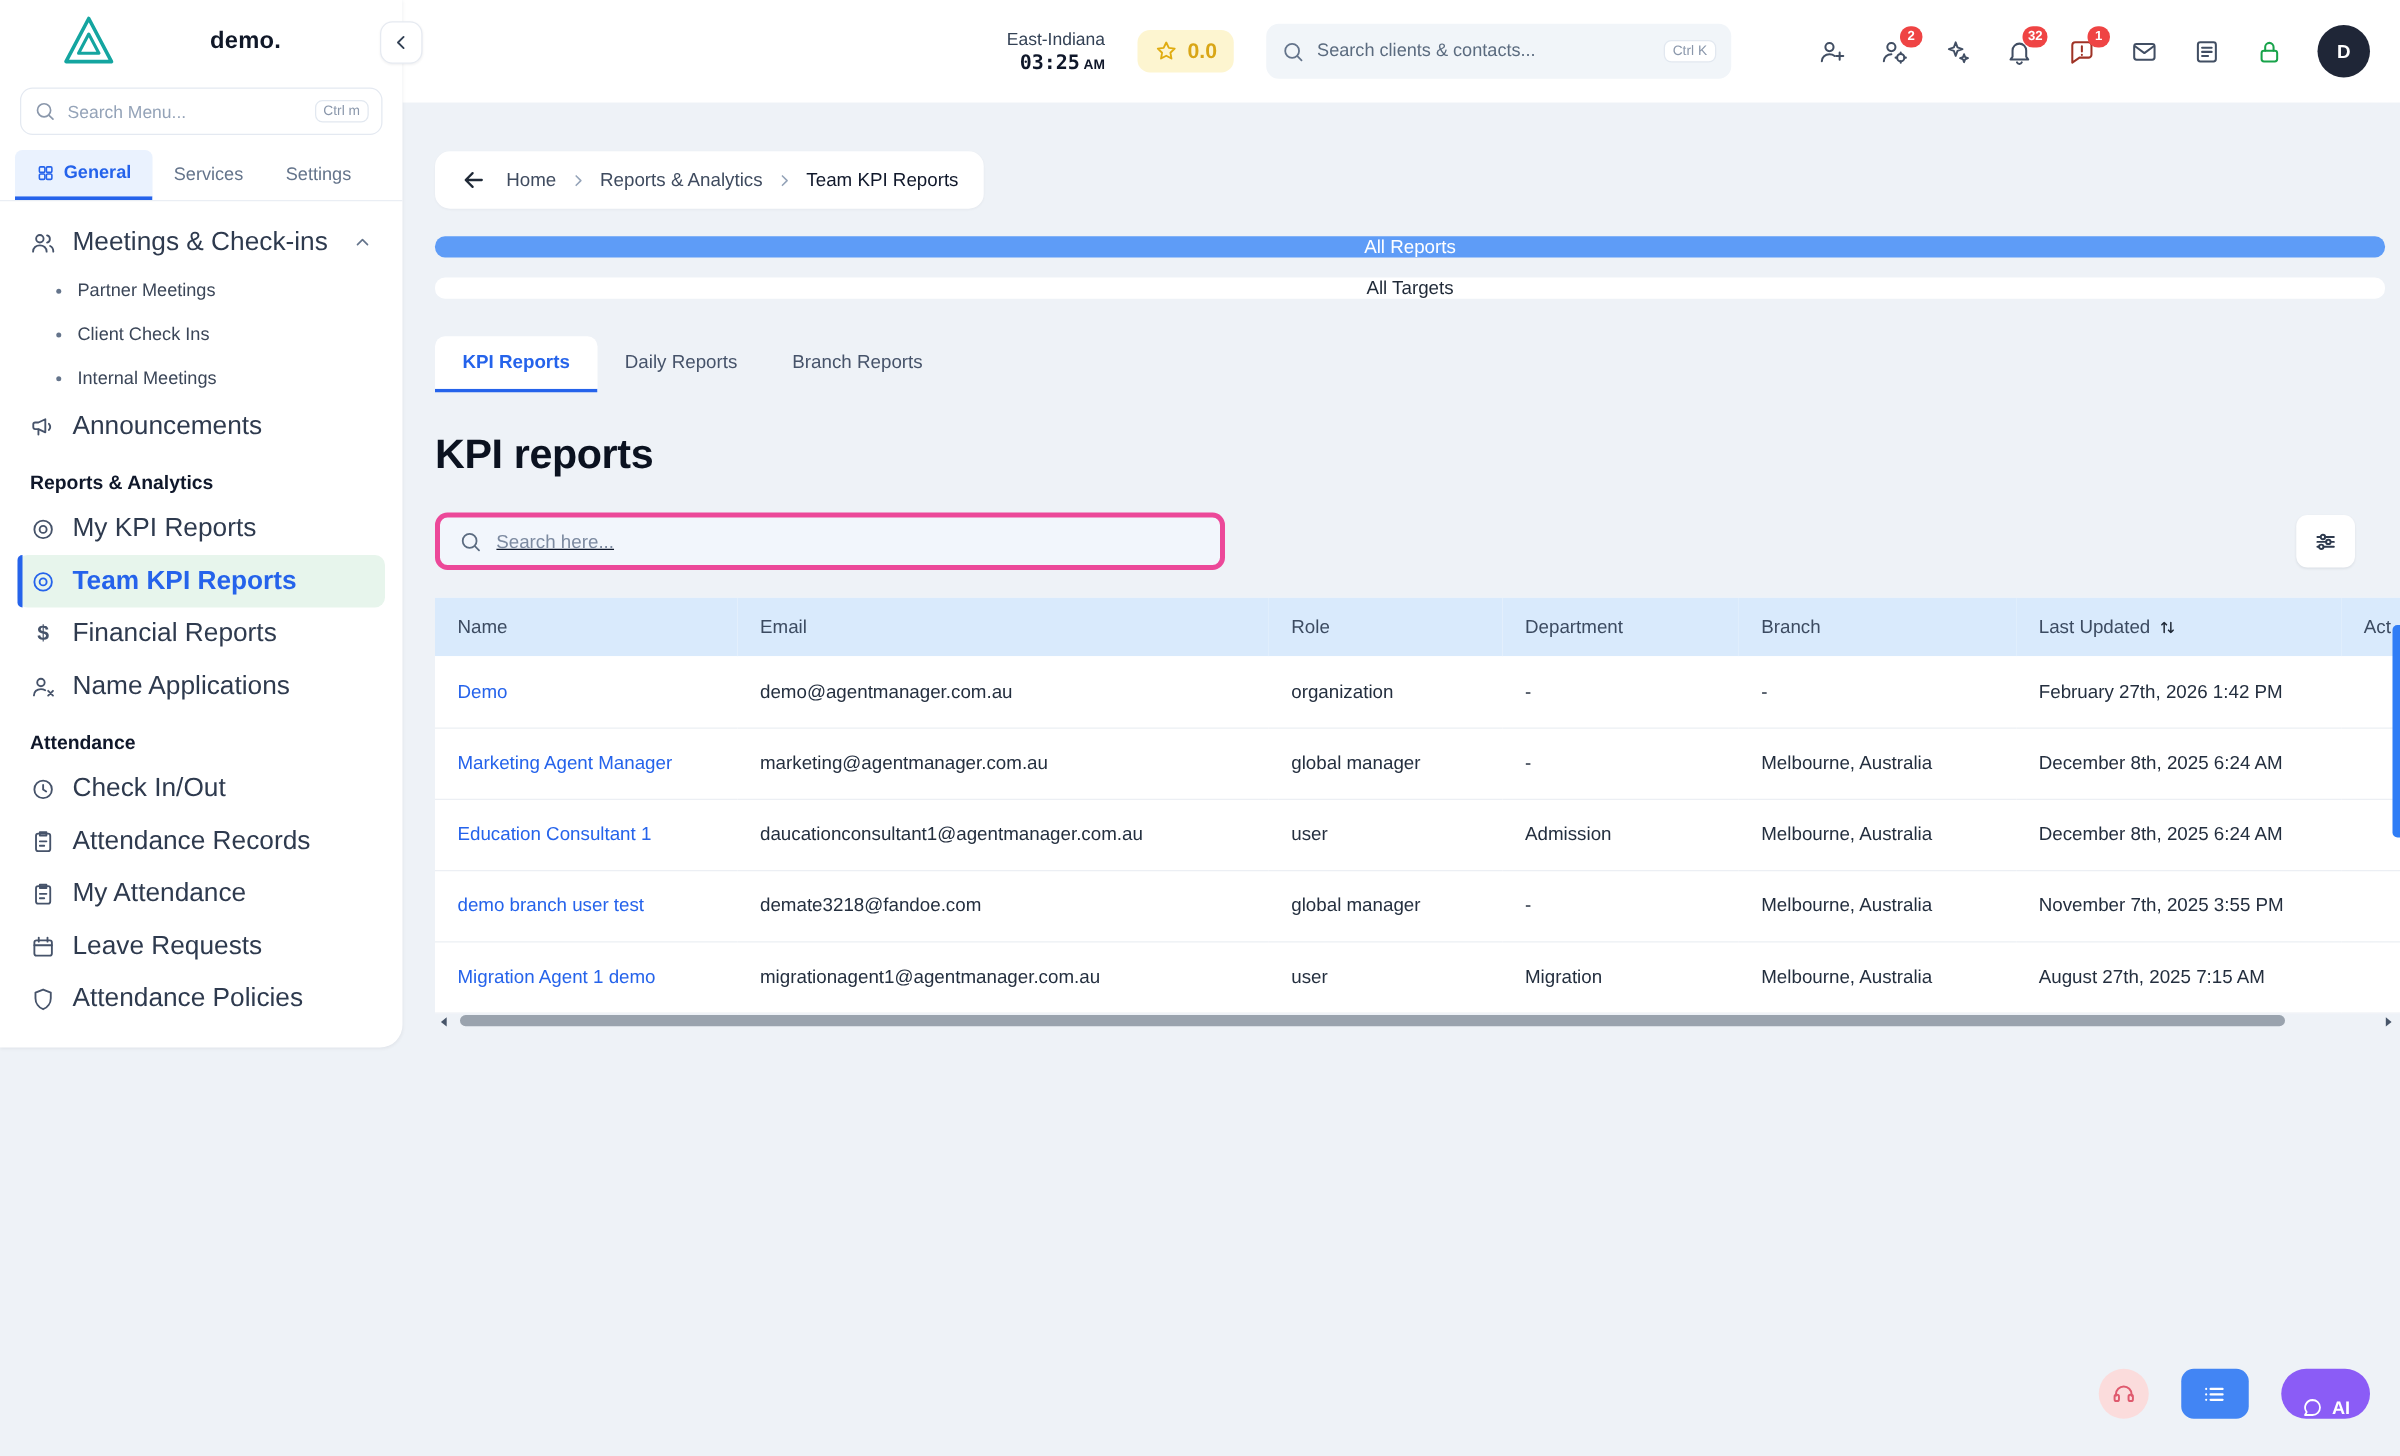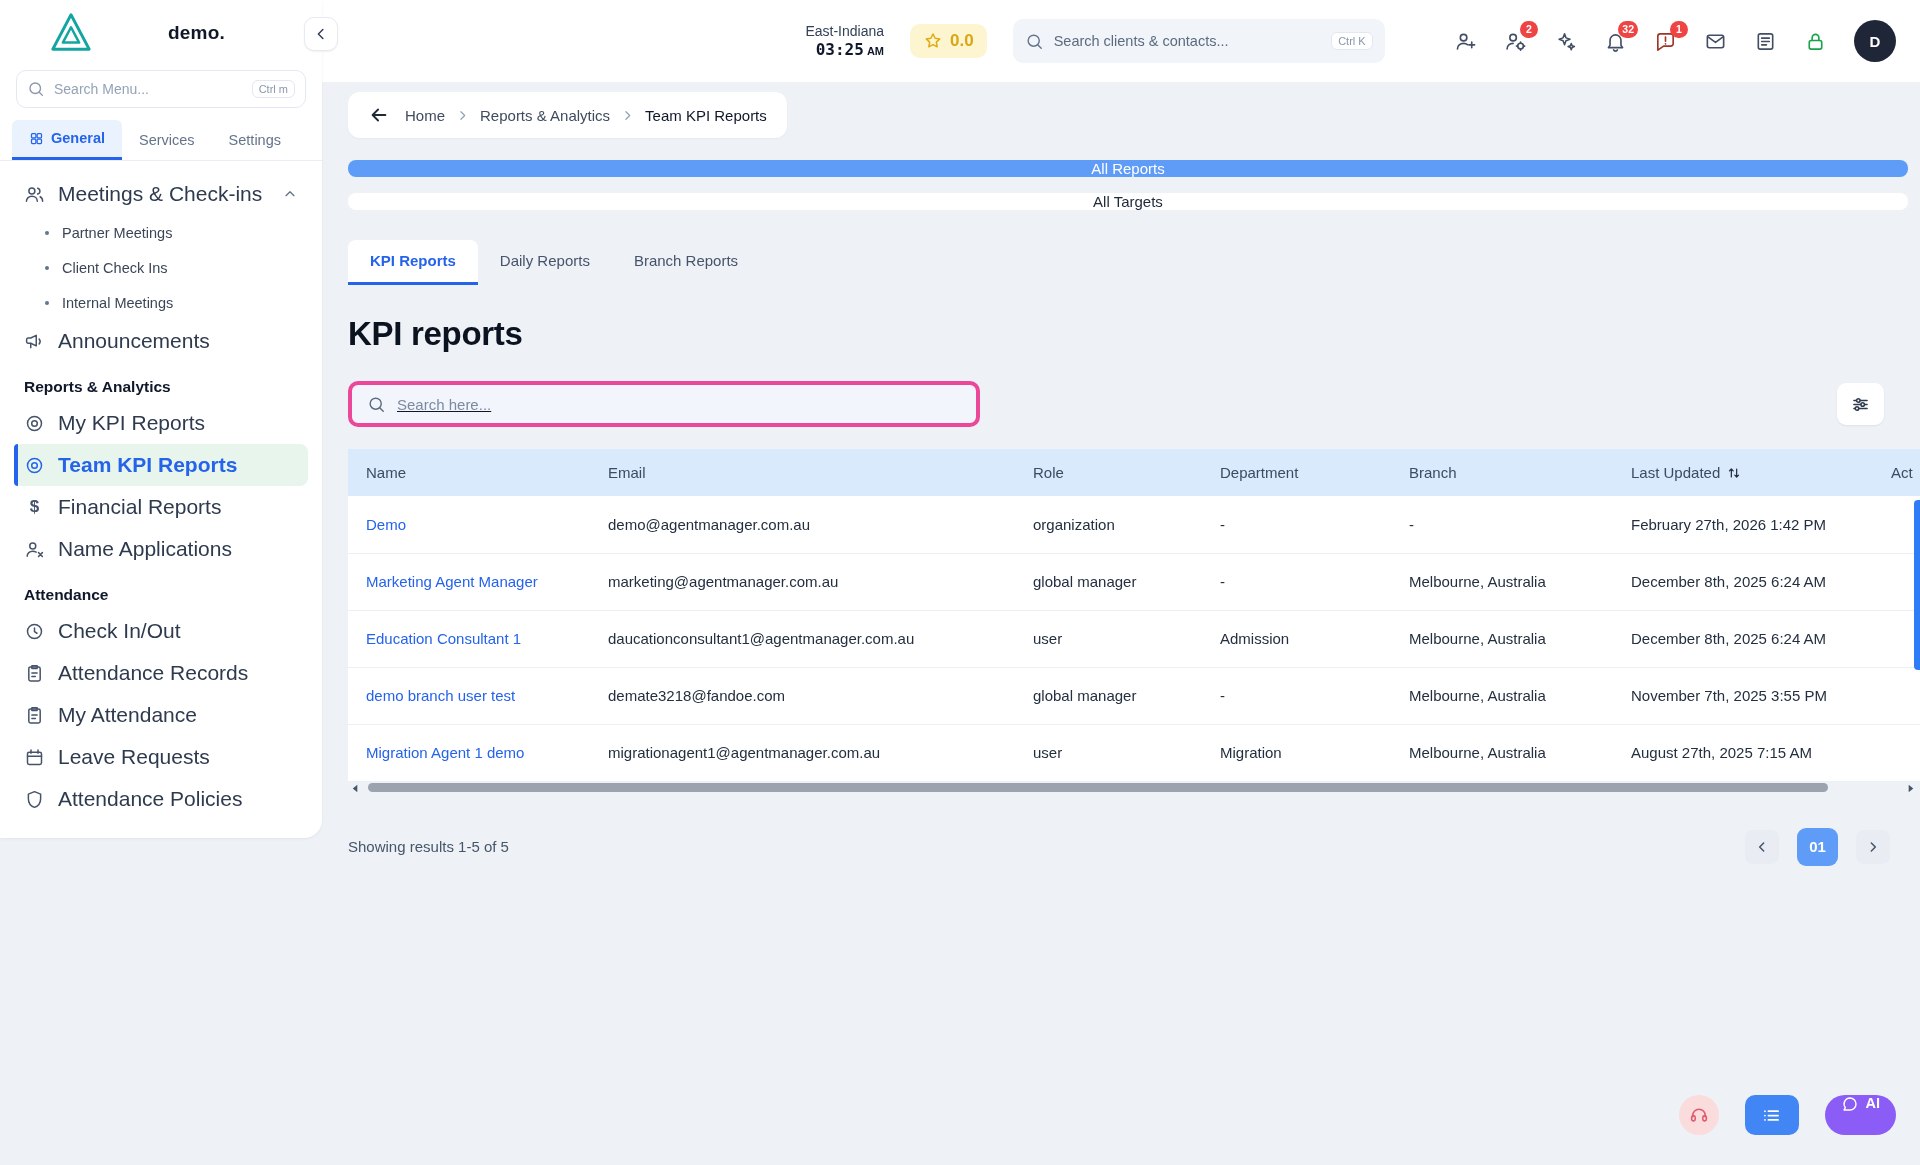--- a/index.html
+++ b/index.html
@@ -56,21 +56,21 @@
   .top-search input::placeholder{color:#5b6b7f;}
   .icon-row{margin-left:auto;display:flex;align-items:center;gap:27px;}
   .tb-icon{position:relative;cursor:pointer;color:#414e63;}
   .tb-icon svg{width:23px;height:23px;}
   .badge{position:absolute;top:-9px;right:-11px;background:#ef4444;color:#fff;font-size:10.5px;font-weight:700;border-radius:9px;min-width:18px;height:17px;display:flex;align-items:center;justify-content:center;padding:0 4px;}
   .tb-icon.feedback{color:#9f3326;}
   .tb-icon.lock{color:#18a34a;}
   .avatar{width:42px;height:42px;border-radius:50%;background:#1f2637;color:#fff;display:flex;align-items:center;justify-content:center;font-size:15px;font-weight:700;margin-left:27px;cursor:pointer;}
 
   
-  .main{position:absolute;left:322px;top:82px;right:0;bottom:0;padding:10px 0 0 26px;}
+  .main{position:absolute;left:322px;top:82px;right:0;bottom:0;padding:39px 0 0 26px;}
   .crumb-card{display:inline-flex;align-items:center;gap:15px;background:#fff;border-radius:12px;padding:12px 20px;box-shadow:0 1px 2px rgba(15,23,42,.04);}
   .back-btn{display:flex;cursor:pointer;color:#1f2937;}
   .back-btn svg{width:22px;height:22px;}
   .crumbs{display:flex;align-items:center;gap:10px;font-size:15px;}
   .crumb{color:#3f4b5f;cursor:pointer;}
   .crumb.current{color:#0f172a;cursor:default;}
   .crumb-sep svg{width:15px;height:15px;color:#94a3b8;}
   .toggle-row{display:flex;gap:16px;margin-top:22px;padding-right:12px;flex-direction:column;}
   .toggle-btn{flex:1;height:46px;border-radius:8px;display:flex;align-items:center;justify-content:center;font-size:15px;cursor:pointer;}
   .toggle-btn.active{background:#5e9cf7;color:#fff;font-weight:500;}
@@ -103,21 +103,21 @@
   .results-text{font-size:15px;color:#475569;}
   .pagination{display:flex;align-items:center;gap:18px;}
   .page-nav{width:34px;height:34px;border-radius:8px;background:#e9edf3;display:flex;align-items:center;justify-content:center;color:#44506a;cursor:pointer;}
   .page-nav svg{width:16px;height:16px;}
   .page-num{min-width:41px;height:38px;border-radius:9px;background:#5e9cf7;color:#fff;display:flex;align-items:center;justify-content:center;font-size:15px;font-weight:700;cursor:pointer;padding:0 8px;}
   .fabs{position:absolute;right:24px;bottom:30px;display:flex;align-items:center;gap:26px;z-index:7;}
   .fab-headset{width:40px;height:40px;border-radius:50%;background:#fbdcdc;color:#df5a6e;display:flex;align-items:center;justify-content:center;cursor:pointer;}
   .fab-headset svg{width:20px;height:20px;}
   .fab-tasks{width:54px;height:40px;border-radius:10px;background:#4285f4;color:#fff;display:flex;align-items:center;justify-content:center;cursor:pointer;}
   .fab-tasks svg{width:21px;height:21px;}
-  .fab-ai{height:40px;border-radius:20px;background:#8b5cf6;color:#fff;display:flex;align-items:flex-start;gap:7px;padding:0 16px;font-size:14.5px;font-weight:700;cursor:pointer;}
+  .fab-ai{height:40px;border-radius:20px;background:#8b5cf6;color:#fff;display:flex;align-items:flex-end;gap:7px;padding:0 16px;font-size:14.5px;font-weight:700;cursor:pointer;}
   .fab-ai svg{width:18px;height:18px;}
   .vscroll{position:absolute;right:0;top:500px;width:6px;height:170px;background:#2f7df6;border-radius:4px 0 0 4px;z-index:9;cursor:grab;}
 </style>
 </head>
 <body>
 
 <aside class="sidebar">
   <div class="logo-row">
     <span class="icon">
       <svg viewBox="0 0 48 48" fill="none" stroke="#14a5a0" stroke-width="3" stroke-linejoin="round">
@@ -516,36 +516,20 @@
         </svg>
       </span>
     <div class="hs-thumb"></div>
     <span class="hs-arrow hs-right">
         <svg viewBox="0 0 24 24" fill="currentColor">
           <path d="M8 4l10 8-10 8z"></path>
         </svg>
       </span>
   </div>
 
-  <div class="results-row">
-    <span class="results-text">Showing results 1-5 of 5</span>
-    <div class="pagination">
-      <span class="page-nav">
-          <svg viewBox="0 0 24 24" fill="none" stroke="currentColor" stroke-width="2.2" stroke-linecap="round" stroke-linejoin="round">
-            <path d="M14.5 6l-6 6 6 6"></path>
-          </svg>
-        </span>
-      <span class="page-num">01</span>
-      <span class="page-nav">
-          <svg viewBox="0 0 24 24" fill="none" stroke="currentColor" stroke-width="2.2" stroke-linecap="round" stroke-linejoin="round">
-            <path d="M9.5 6l6 6-6 6"></path>
-          </svg>
-        </span>
-    </div>
-  </div>
 
 </main>
 
 <div class="vscroll"></div>
 
 <div class="fabs">
   <div class="fab-headset">
     <svg viewBox="0 0 24 24" fill="none" stroke="currentColor" stroke-width="1.9" stroke-linecap="round" stroke-linejoin="round">
         <path d="M4.5 14v-1.5a7.5 7.5 0 0115 0V14"></path>
         <rect x="3.2" y="13" width="4.2" height="6" rx="1.8"></rect>

